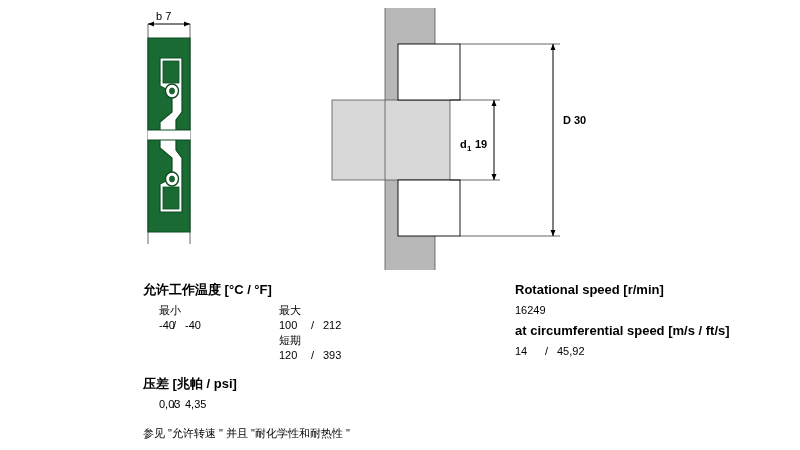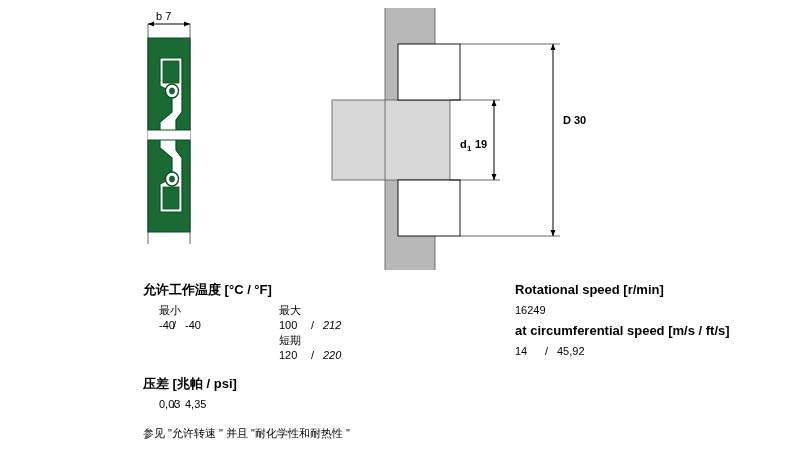--- a/index.html
+++ b/index.html
@@ -55,21 +55,21 @@
   }
   .row {
     position: relative;
     height: 15px;
   }
   .c1 { position: absolute; left: 0px; margin-left: 16px; }
   .c2 { position: absolute; left: 30px; }
   .c3 { position: absolute; left: 42px; }
   .c4 { position: absolute; left: 136px; }
   .c5 { position: absolute; left: 168px; }
-  .c6 { position: absolute; left: 180px; font-style: italic; }
+  .c6 { position: absolute; left: 180px; }
   .spacer6 { height: 6px; }
   .spacer14 { height: 14px; }
   .note {
     font-size: 11px;
     line-height: 14px;
   }
   .r-c1 { position: absolute; left: 0px; }
   .r-c2 { position: absolute; left: 30px; }
   .r-c3 { position: absolute; left: 42px; }
 </style>
@@ -160,21 +160,21 @@
       <span class="c4">100</span>
       <span class="c5">/</span>
       <span class="c6">212</span>
     </div>
     <div class="row">
       <span class="c4">短期</span>
     </div>
     <div class="row">
       <span class="c4">120</span>
       <span class="c5">/</span>
-      <span class="c6">220</span>
+      <span class="c6">393</span>
     </div>
 
     <div class="spacer14"></div>
     <div class="hdr">压差 [兆帕 / psi]</div>
     <div class="spacer6"></div>
     <div class="row">
       <span class="c1">0,03</span>
       <span class="c2">/</span>
       <span class="c3">4,35</span>
     </div>

